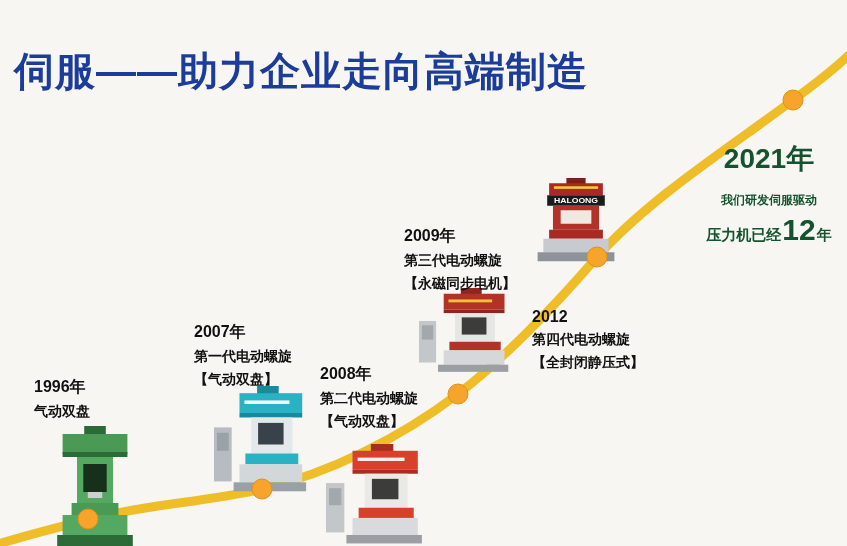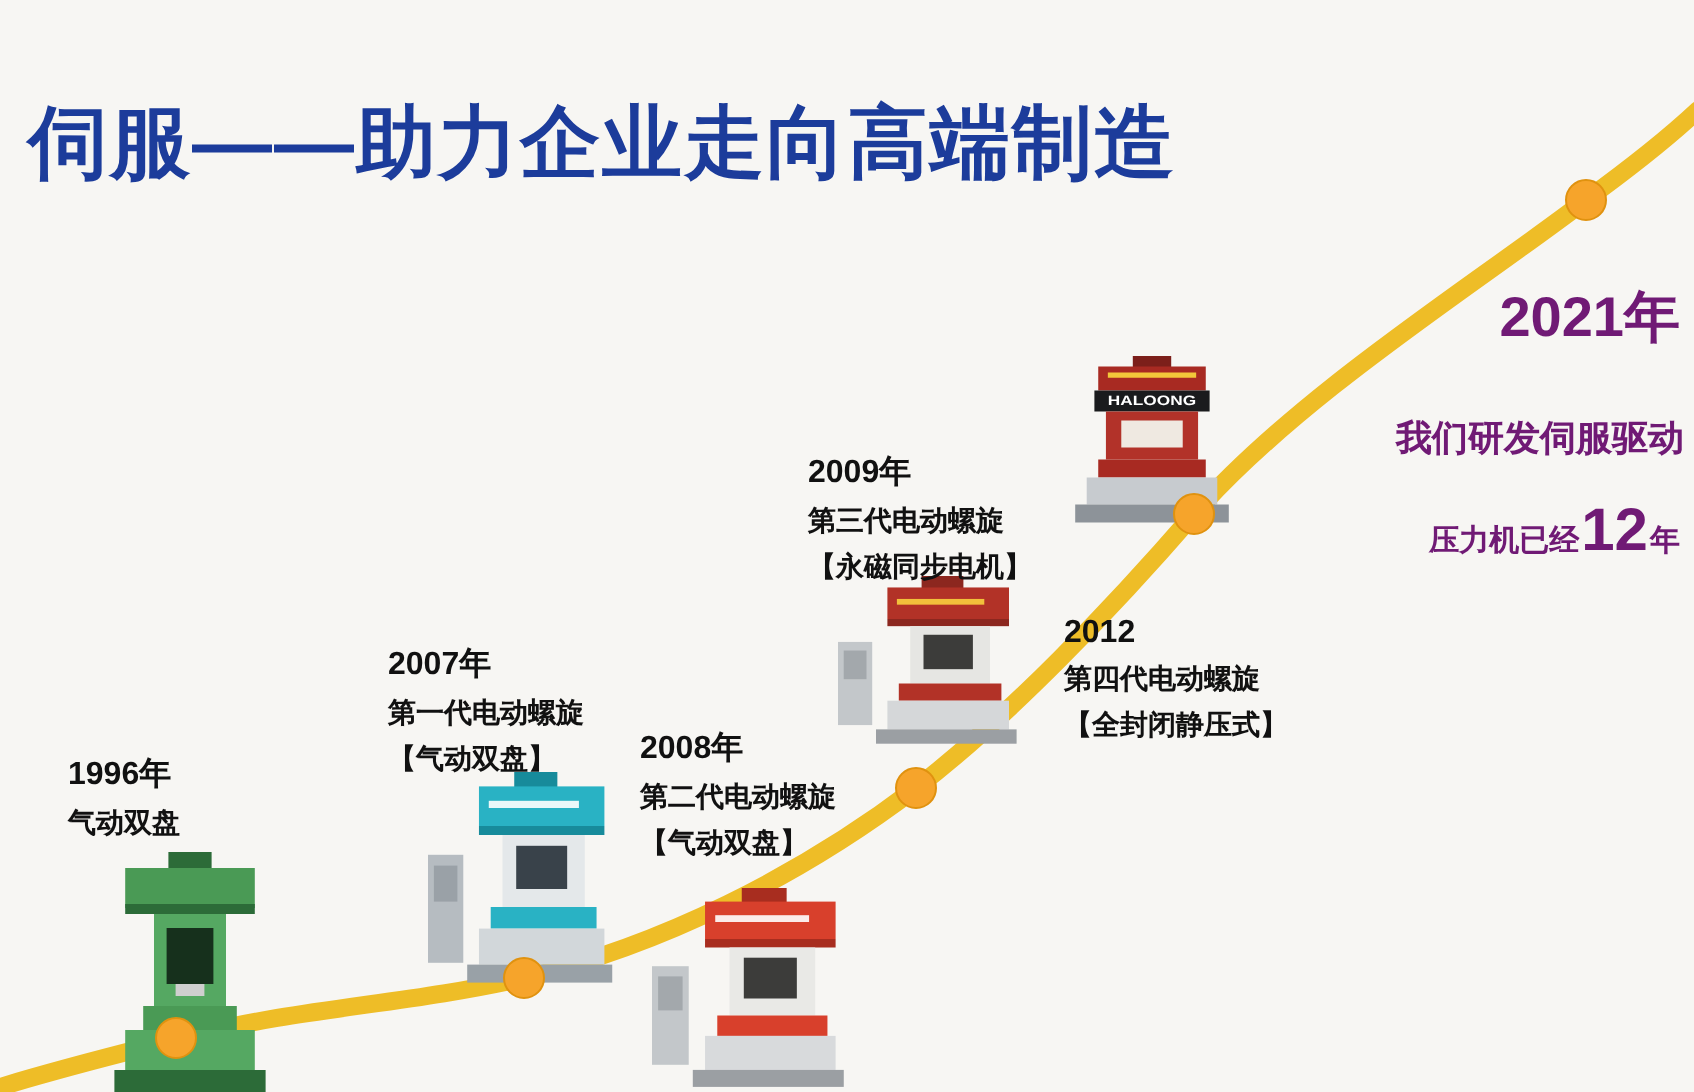--- a/index.html
+++ b/index.html
@@ -19,24 +19,24 @@
   .m-2009{left:419px;top:288px;width:95px;height:86px}
   .m-2012{left:528px;top:178px;width:96px;height:90px}
   .ms{position:absolute;z-index:3;text-align:left;color:#111}
   .ms .year{font-size:16px;font-weight:700;margin-bottom:5px}
   .ms .line{font-size:14px;font-weight:700;margin-top:5px;white-space:nowrap}
   .ms-1996{left:34px;top:377px;width:112px}
   .ms-2007{left:194px;top:322px;width:126px}
   .ms-2008{left:320px;top:364px;width:128px}
   .ms-2009{left:404px;top:226px;width:128px}
   .ms-2012{left:532px;top:308px;width:128px}
-  .finale{position:absolute;z-index:3;left:698px;top:140px;width:142px;text-align:right;color:#701a75}
+  .finale{position:absolute;z-index:3;left:698px;top:140px;width:142px;text-align:center;color:#14532d}
   .f-year{font-size:28px;font-weight:800}
-  .f-line{font-size:18px;font-weight:700;margin-top:29px;white-space:nowrap}
-  .f-line2{font-size:15px;font-weight:700;margin-top:18px;white-space:nowrap}
+  .f-line{font-size:12px;font-weight:700;margin-top:14px;white-space:nowrap}
+  .f-line2{font-size:15px;font-weight:700;margin-top:4px;white-space:nowrap}
   .f-line2 .big{font-size:30px;font-weight:800;padding:0 1px}
 </style>
 </head>
 <body>
 
 <div class="stage">
 
   <h1 class="title">伺服——助力企业走向高端制造</h1>
 
   <svg class="layer curve-layer" viewBox="0 0 847 546" aria-hidden="true">

